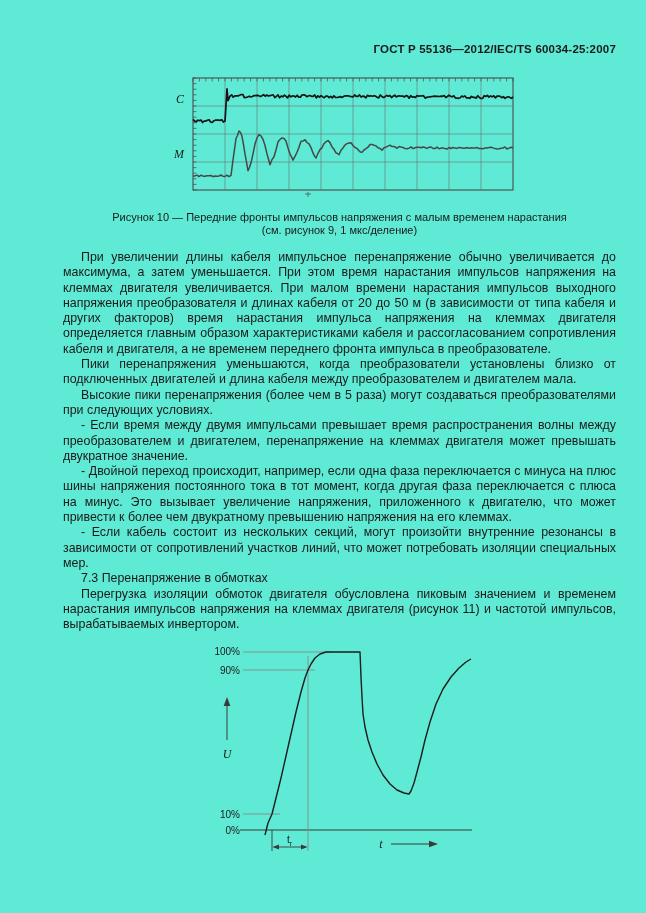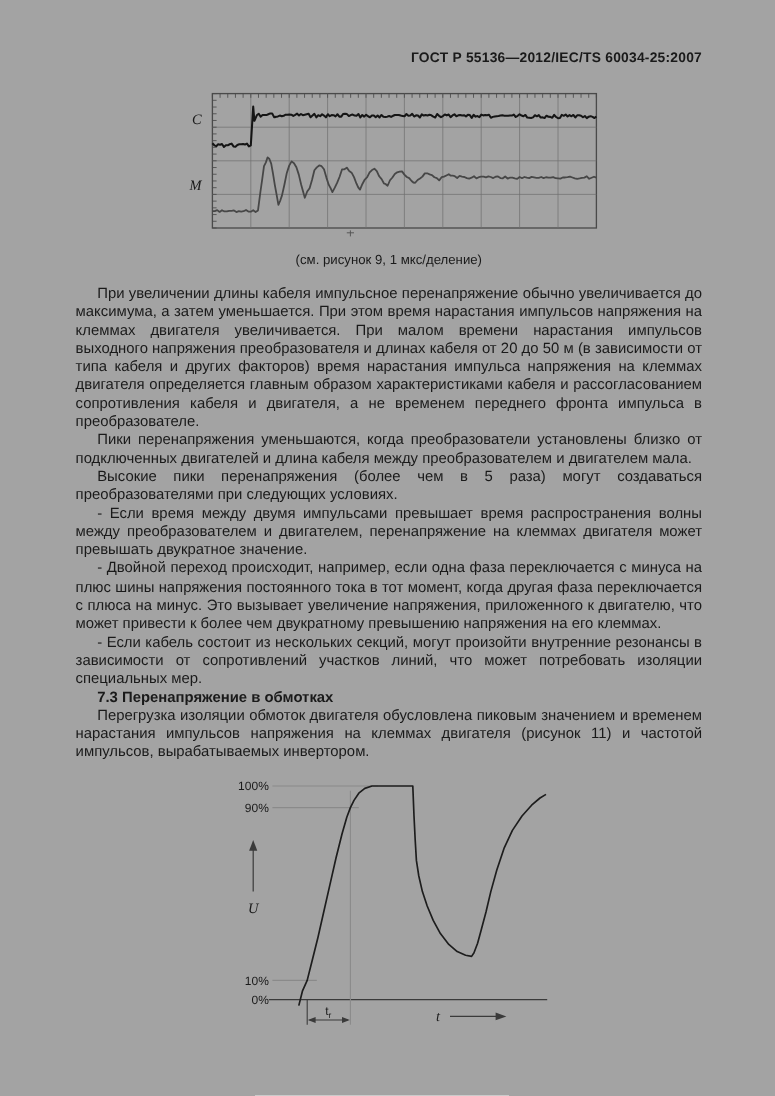--- a/index.html
+++ b/index.html
@@ -1,22 +1,22 @@
 <!DOCTYPE html>
 <html><head>
 <meta charset="utf-8">
 <style>
   html,body{margin:0;padding:0;background:#e8e8e8;}
   .page{
     position:relative;
     width:646px;height:913px;
     margin:0 auto;
-    background:#a3a3a3;
+    background:#5eead4;
     box-sizing:border-box;
-    padding:42px 61px 0 63px;
+    padding:42px 30px 0 63px;
     overflow:hidden;
     font-family:"Liberation Sans",sans-serif;
     color:#1a1a1a;
   }
   .doc-header{
     font-size:11.5px;font-weight:bold;text-align:right;
     letter-spacing:.2px;line-height:14px;
   }
   .fig-wrap{text-align:center;}
   .fig10-wrap{margin-top:20px;}
@@ -29,21 +29,21 @@
   .legend .gap{display:inline-block;width:12px;}
   .fig-caption{
     margin-top:9px;font-size:11px;line-height:13px;text-align:center;color:#1a1a1a;
   }
   .text-block{margin-top:13px;}
   .para{
     margin:0;font-size:12.4px;line-height:15.3px;
     text-align:justify;text-indent:18px;color:#1a1a1a;
   }
   .para .em{}
-  .heading{font-weight:bold;text-align:left;}
+  .heading{font-weight:normal;text-align:left;}
   .fig11-wrap{margin-top:10px;}
   .fig11-wrap svg{display:block;margin:0 auto;}
   svg text{font-family:"Liberation Sans",sans-serif;}
   svg text.serif-it{font-family:"Liberation Serif",serif;font-style:italic;}
 </style>
 </head>
 <body>
 
 <div class="page">
 
@@ -60,20 +60,21 @@
 
       <text class="serif-it" x="11" y="27" font-size="12" fill="#1a1a1a">C</text>
       <text class="serif-it" x="9" y="82" font-size="12" fill="#1a1a1a">M</text>
 
       <path id="trace-c" fill="none" stroke="#151515" stroke-width="1.7" stroke-linejoin="round" d="M28.0 43.4L29.6 45.1L31.2 45.8L32.8 44.2L34.4 44.6L36.0 44.0L37.6 46.5L39.2 45.0L40.8 45.1L42.4 44.2L44.0 43.7L45.6 46.0L47.2 46.3L48.8 44.8L50.4 44.2L52.0 44.2L53.6 44.0L55.2 44.4L56.8 43.7L58.4 46.0L60.0 45.1L61.0 29.1L62.0 12.8L63.0 24.7L65.0 20.1L66.6 18.8L68.2 21.2L69.8 19.9L71.4 19.9L73.0 19.9L74.6 19.2L76.2 18.5L77.8 18.5L79.4 21.6L81.0 21.4L82.6 21.0L84.2 20.3L85.8 20.9L87.4 20.5L89.0 19.6L90.6 19.7L92.2 19.4L93.8 19.6L95.4 20.6L97.0 19.7L98.6 18.7L100.2 20.2L101.8 19.0L103.4 20.0L105.0 19.6L106.6 19.2L108.2 18.8L109.8 21.7L111.4 20.3L113.0 18.9L114.6 21.8L116.2 20.0L117.8 20.8L119.4 19.2L121.0 20.3L122.6 21.8L124.2 19.2L125.8 20.8L127.4 19.9L129.0 20.0L130.6 21.0L132.2 19.2L133.8 21.2L135.4 21.2L136.9 19.0L138.5 18.8L140.1 19.1L141.7 20.7L143.3 19.9L144.9 19.5L146.5 20.3L148.1 20.4L149.7 19.0L151.3 21.9L152.9 19.8L154.5 21.2L156.1 19.6L157.7 20.9L159.3 21.7L160.9 20.2L162.5 20.2L164.1 21.7L165.7 20.3L167.3 21.9L168.9 19.8L170.5 21.3L172.1 21.5L173.7 21.2L175.3 20.6L176.9 21.4L178.5 20.5L180.1 19.8L181.7 19.9L183.3 19.8L184.9 20.3L186.5 20.6L188.1 20.9L189.7 19.0L191.3 20.4L192.9 20.3L194.5 18.9L196.1 21.1L197.7 20.1L199.3 20.3L200.9 21.9L202.5 19.3L204.1 20.3L205.7 19.8L207.3 20.2L208.9 19.7L210.5 20.1L212.1 21.2L213.7 21.9L215.3 19.0L216.9 20.5L218.5 21.6L220.1 20.7L221.7 19.4L223.3 20.2L224.9 19.4L226.5 21.6L228.1 20.2L229.7 19.2L231.3 20.9L232.9 20.1L234.5 19.8L236.1 20.2L237.7 20.0L239.3 21.0L240.9 19.7L242.5 19.9L244.1 22.2L245.7 19.7L247.3 21.2L248.9 20.7L250.5 21.6L252.1 19.5L253.7 20.2L255.3 19.8L256.9 20.0L258.5 19.6L260.1 22.1L261.7 21.4L263.3 21.0L264.9 20.8L266.5 20.7L268.1 20.3L269.7 20.1L271.3 20.4L272.9 20.4L274.5 20.5L276.1 20.2L277.6 20.3L279.2 19.5L280.8 21.5L282.4 20.5L284.0 19.2L285.6 20.3L287.2 20.9L288.8 19.8L290.4 22.0L292.0 22.1L293.6 22.3L295.2 21.8L296.8 20.0L298.4 20.9L300.0 19.9L301.6 22.0L303.2 21.8L304.8 22.4L306.4 20.4L308.0 21.3L309.6 21.4L311.2 22.1L312.8 19.7L314.4 21.5L316.0 22.5L317.6 22.4L319.2 19.7L320.8 20.5L322.4 19.4L324.0 21.1L325.6 19.9L327.2 20.9L328.8 19.8L330.4 21.9L332.0 20.1L333.6 20.0L335.2 20.4L336.8 21.7L338.4 20.7L340.0 22.4L341.6 21.2L343.2 20.8L344.8 21.4L346.4 22.4L348 21"></path>
       <path id="trace-m" fill="none" stroke="#474747" stroke-width="1.5" stroke-linejoin="round" d="M28.0 100.0L30.0 99.9L32.0 99.1L34.0 100.6L36.0 99.2L38.0 100.2L40.0 100.2L42.0 99.7L44.0 99.8L46.0 99.4L48.0 100.7L50.0 100.0L52.0 100.3L54.0 100.0L56.0 99.0L58.0 100.3L60.0 100.4L62.0 99.2L64.0 100.7L66.0 99.4L68.0 84.0L69.5 73.4L71.0 62.5L72.5 59.5L74.0 55.1L75.5 56.5L77.0 60.3L78.5 68.7L80.0 78.0L81.5 86.2L83.0 94.7L84.5 91.3L86.0 86.8L88.0 77.9L90.0 68.1L92.0 62.0L94.0 58.5L96.0 60.0L98.0 63.3L100.0 69.5L102.0 77.9L103.5 83.3L105.0 88.8L107.0 83.6L109.0 80.8L111.0 74.0L113.0 65.9L115.0 63.5L117.0 61.9L119.0 62.5L121.0 65.0L123.0 72.0L125.0 78.1L126.5 80.8L128.0 84.1L130.0 80.4L132.0 76.2L134.0 71.3L136.0 65.2L138.0 65.1L140.0 63.7L142.0 66.5L144.0 67.9L146.0 71.6L148.0 76.9L149.5 80.1L151.0 82.0L153.0 77.3L155.0 73.6L157.0 71.6L159.0 67.7L161.0 65.7L163.0 64.6L165.0 66.6L167.0 70.9L169.0 73.3L171.0 76.9L172.5 77.5L174.0 78.8L176.0 74.2L178.0 71.9L180.0 69.0L182.0 67.6L184.0 67.0L186.0 66.8L188.0 69.5L190.0 71.5L192.0 72.4L194.0 74.8L195.5 76.1L197.0 76.3L199.0 74.0L201.0 72.7L203.0 71.2L205.0 68.5L207.0 68.4L209.0 69.3L211.0 69.9L213.0 71.7L215.0 72.4L217.0 74.3L219.0 71.7L221.0 71.2L223.0 70.2L225.0 69.2L226.7 70.4L228.3 70.4L230.0 70.8L232.0 72.3L234.0 70.6L236.0 71.1L238.0 71.5L240.0 72.4L242.0 72.8L244.0 72.1L246.0 70.9L248.0 72.6L250.0 71.7L252.0 71.2L254.0 71.2L256.0 71.8L258.0 71.0L260.0 71.5L262.0 72.4L264.0 71.3L266.0 71.0L268.0 72.4L270.0 72.6L272.0 71.1L274.0 72.8L276.0 72.1L278.0 72.0L280.0 72.6L282.0 73.1L284.0 71.5L286.0 72.5L288.0 71.5L290.0 72.1L292.0 72.4L294.0 71.4L296.0 71.8L298.0 72.2L300.0 72.2L302.0 71.5L304.0 72.4L306.0 71.7L308.0 72.0L310.0 72.0L312.0 71.6L314.0 72.5L316.0 72.6L318.0 72.8L320.0 71.9L322.0 71.9L324.0 71.6L326.0 71.2L328.0 71.9L330.0 72.6L332.0 73.0L334.0 72.7L336.0 72.3L338.0 72.0L340.0 70.9L342.0 73.0L344.0 72.1L346.0 71.3L348 72"></path>
 
       <path d="M143 116 v5 M140 118 h6" stroke="#555" stroke-width="0.8" fill="none"></path>
     </svg>
     <div class="fig-caption">
+      <div>Рисунок 10 — Передние фронты импульсов напряжения с малым временем нарастания</div>
       <div>(см. рисунок 9, 1 мкс/деление)</div>
     </div>
   </div>
 
   <div class="text-block">
     <p class="para"><span>При увеличении длины кабеля импульсное перенапряжение обычно увеличивается до максимума, а затем уменьшается. При этом время нарастания импульсов напряжения на клеммах двигателя увеличивается. При малом времени нарастания импульсов выходного напряжения преобразователя и длинах кабеля от 20 до 50 м (в зависимости от типа кабеля и других факторов) время нарастания импульса напряжения на клеммах двигателя определяется главным образом характеристиками кабеля и рассогласованием сопротивления кабеля и двигателя, а не временем переднего фронта импульса в </span><span class="em">преобразователе</span><span>.</span></p>
     <p class="para">Пики перенапряжения уменьшаются, когда преобразователи установлены близко от подключенных двигателей и длина кабеля между преобразователем и двигателем мала.</p>
     <p class="para">Высокие пики перенапряжения (более чем в 5 раза) могут создаваться преобразователями при следующих условиях.</p>
     <p class="para">- Если время между двумя импульсами превышает время распространения волны между преобразователем и двигателем, перенапряжение на клеммах двигателя может превышать двукратное значение.</p>
     <p class="para">- Двойной переход происходит, например, если одна фаза переключается с минуса на плюс шины напряжения постоянного тока в тот момент, когда другая фаза переключается с плюса на минус. Это вызывает увеличение напряжения, приложенного к двигателю, что может привести к более чем двукратному превышению напряжения на его клеммах.</p>

